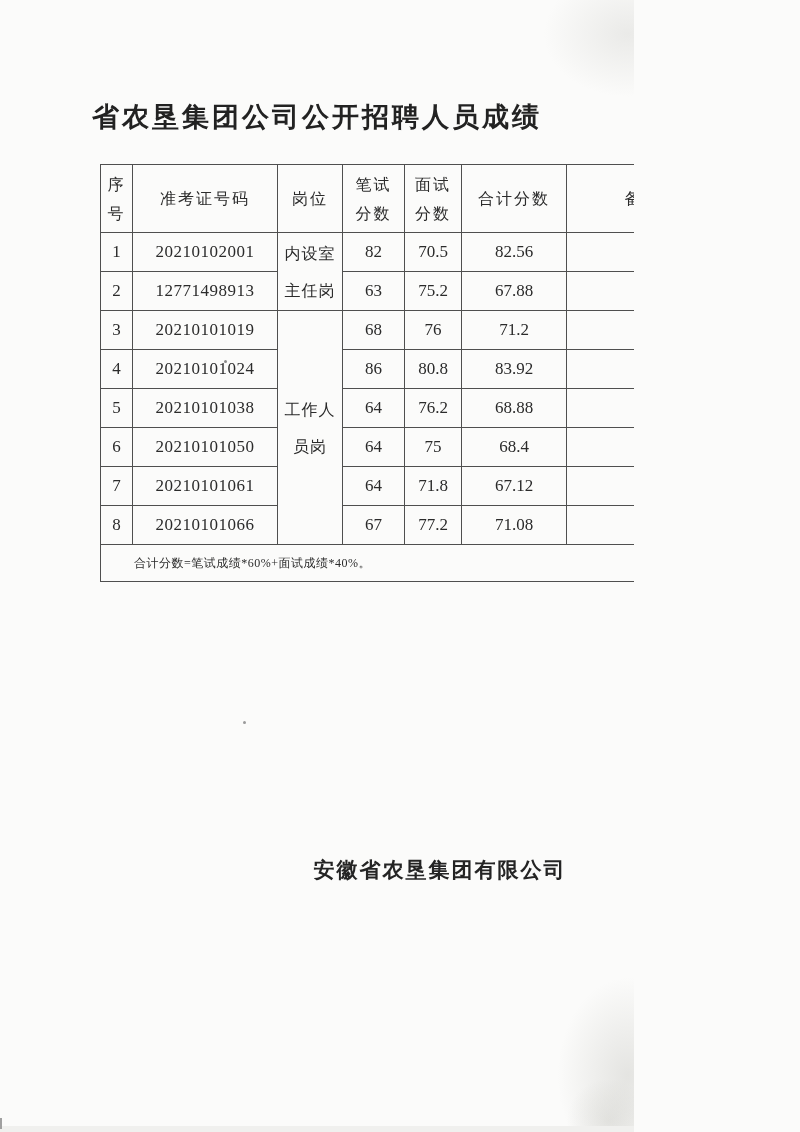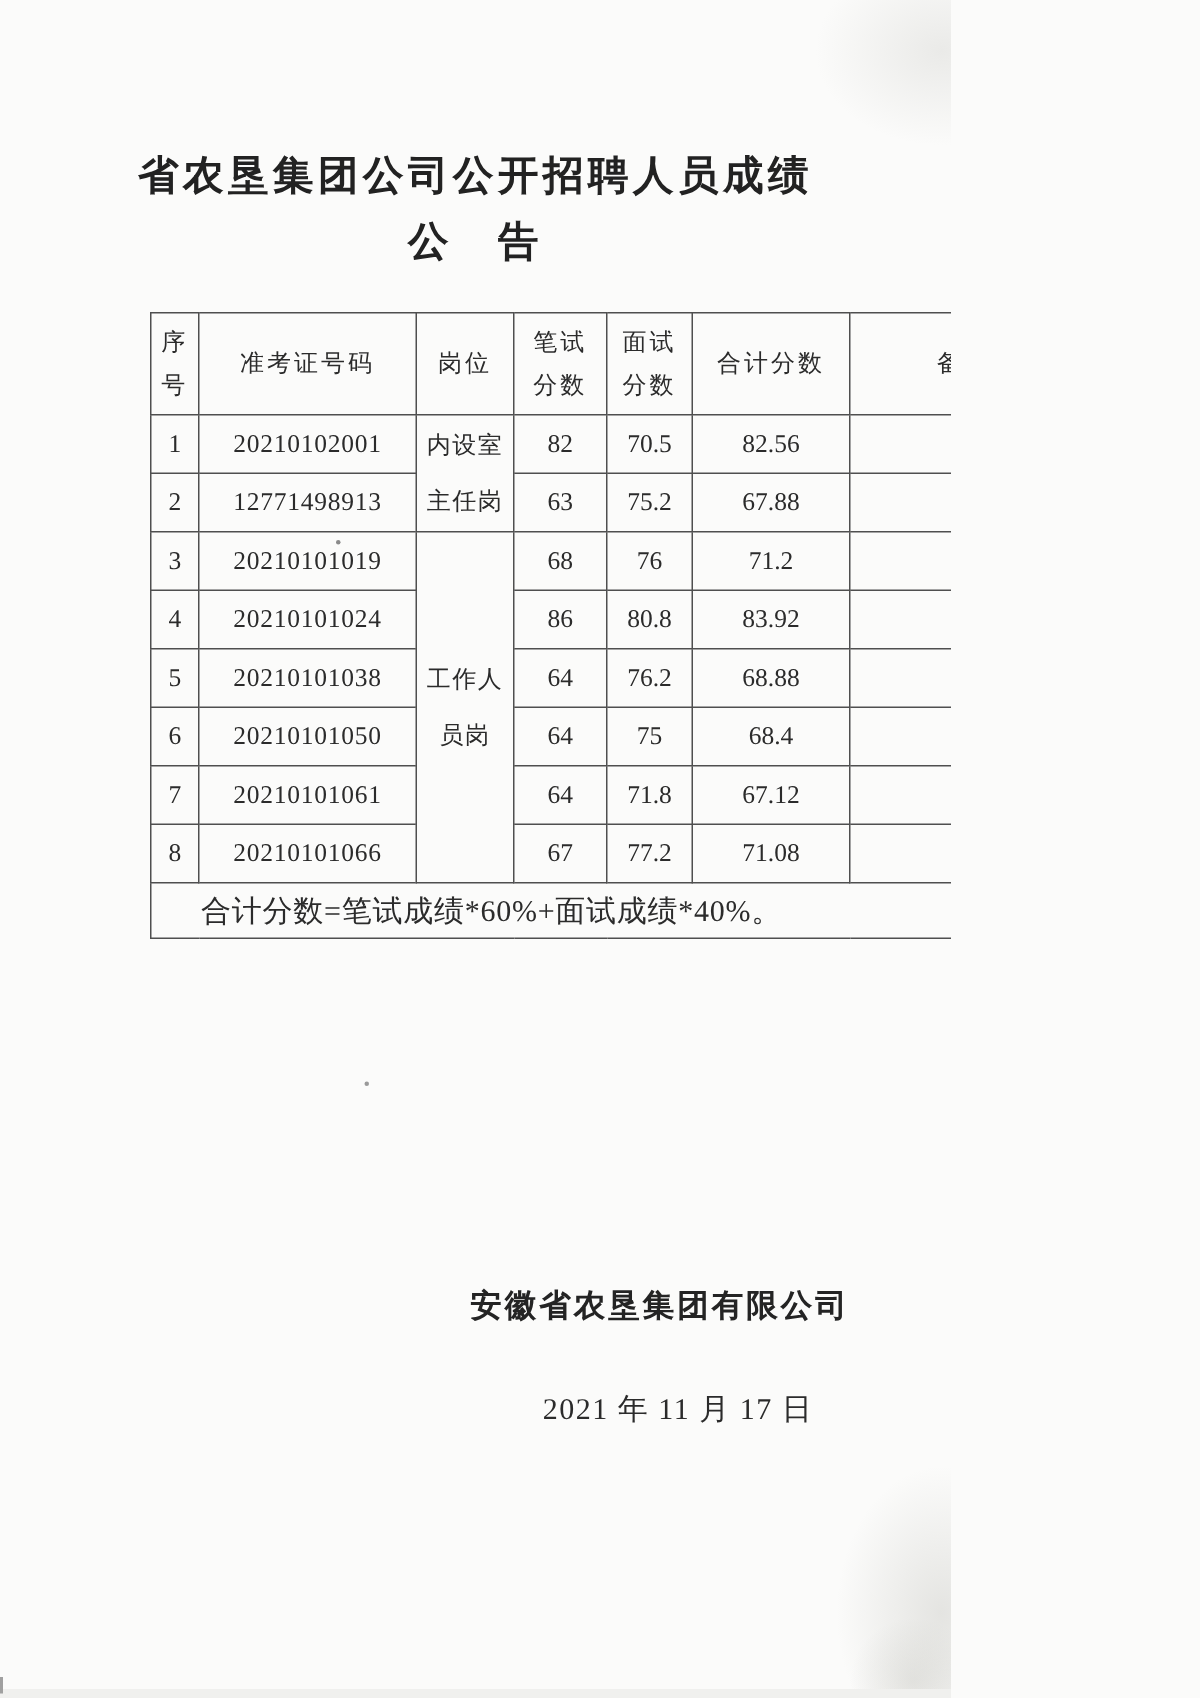--- a/index.html
+++ b/index.html
@@ -55,21 +55,21 @@
   tr.head-row { height:68px; }
   tr.data-row { height:39px; }
   tr.note-row { height:37px; }
   th.hdr { font-size:16px; letter-spacing:2px; line-height:29px; white-space:pre-line; }
   td.pos { font-size:16px; letter-spacing:1px; line-height:37px; white-space:pre-line;margin-left:32px; }
   td.num { font-size:17px; }
   td.ticket { font-size:17px; letter-spacing:0.5px; }
   tr.note-row td {
     text-align:left;
     padding-left:33px;
-    font-size:20px;
+    font-size:12px;
     letter-spacing:0.5px;
   }
   .sign-company {
     position:absolute; top:856px; left:440px;
     transform:translateX(-50%);
     font-size:21px; letter-spacing:2px;
     font-weight:bold; color:#242424;
     white-space:nowrap;
   }
   .sign-date {
@@ -83,21 +83,20 @@
   .speck-b { position:absolute; left:243px; top:721px; width:3px; height:3px; background:#9a9a9a; border-radius:50%; }
   .edge-bottom { position:absolute; bottom:0; left:0; width:100%; height:6px; background:#f0f0ee; }
   .edge-mark { position:absolute; bottom:3px; left:0; width:2px; height:11px; background:#a0a0a0; }
 </style>
 </head>
 <body>
 
 <div class="page">
 
   <div class="title">省农垦集团公司公开招聘人员成绩</div>
-  <div class="title subtitle">公　告</div>
 
 
   <table class="score">
     <colgroup>
       <col style="width:32px">
         <col style="width:145px">
         <col style="width:65px">
       <col style="width:62px">
         <col style="width:57px">
         <col style="width:105px">
@@ -186,20 +185,19 @@
         <td class="num">71.08</td>
         <td></td>
       </tr>
       <tr class="note-row">
         <td colspan="7">合计分数=笔试成绩*60%+面试成绩*40%。</td>
       </tr>
     </tbody>
   </table>
 
   <div class="sign-company">安徽省农垦集团有限公司</div>
-  <div class="sign-date">2021 年 11 月 17 日</div>
 
   <div class="speck-a"></div>
   <div class="speck-b"></div>
   <div class="edge-bottom"></div>
   <div class="edge-mark"></div>
 
 </div>
 
 </body></html>

